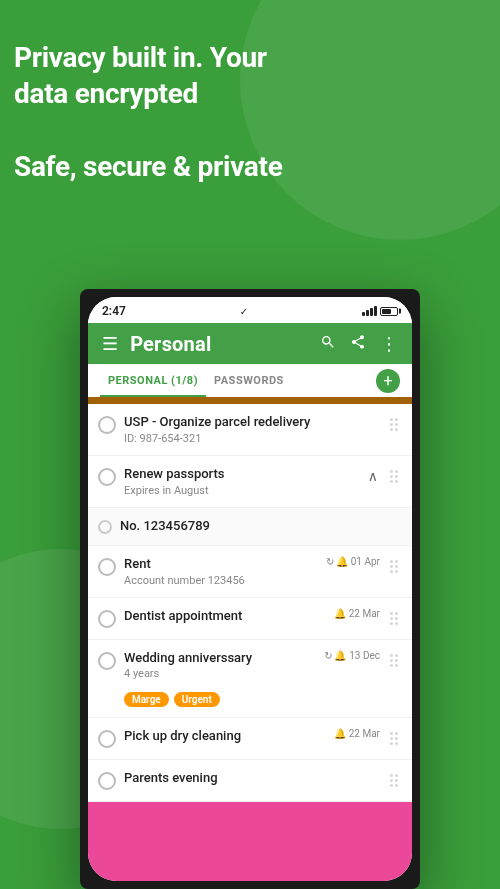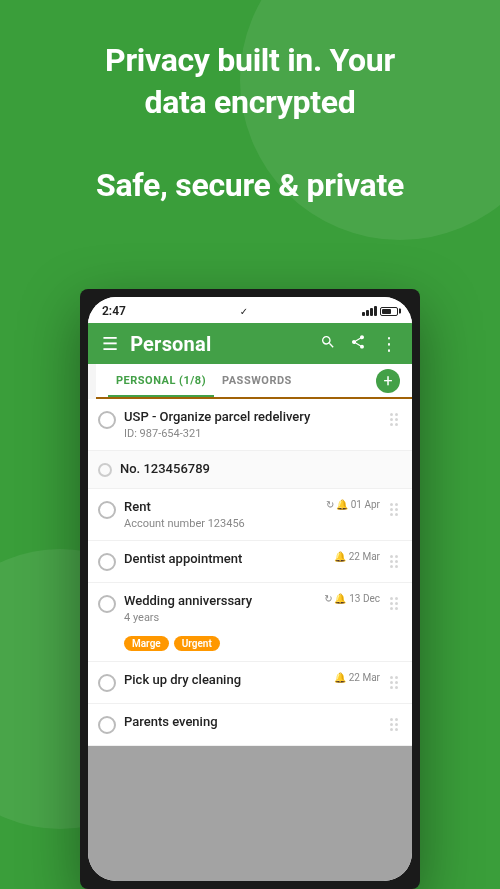--- a/index.html
+++ b/index.html
@@ -29,24 +29,24 @@
       border-radius: 50%;
       background: rgba(255,255,255,0.08);
       bottom: 60px;
       left: -80px;
     }
 
     
     .header-text {
       position: relative;
       z-index: 2;
-      text-align: center;
-      padding: 40px 20px 30px;
+      text-align: left;
+      padding: 40px 14px 30px;
       color: white;
-      font-size: 32px;
+      font-size: 28px;
       font-weight: 700;
       line-height: 1.3;
       letter-spacing: -0.3px;
     }
 
     
     .phone-wrapper {
       position: absolute;
       bottom: 0;
       left: 50%;
@@ -155,23 +155,22 @@
       font-size: 18px;
       padding: 2px;
       cursor: pointer;
     }
 
     
     .tabs-bar {
       background: white;
       display: flex;
       align-items: center;
-      border-bottom: 2px solid #a16207;
+      border-bottom: 7px solid #a16207;
       padding: 0 12px;
-      margin-left: 8px;
     }
     .tab {
       padding: 10px 8px;
       font-size: 11px;
       font-weight: 700;
       letter-spacing: 0.5px;
       cursor: pointer;
       position: relative;
     }
     .tab.active {
@@ -201,21 +200,21 @@
       color: white;
       font-size: 16px;
       cursor: pointer;
       line-height: 1;
     }
 
     
     .list {
       flex: 1;
       overflow-y: auto;
-      background: #a3a3a3;
+      background: #ec4899;
     }
     .list-item {
       display: flex;
       align-items: flex-start;
       padding: 10px 12px 10px 10px;
       border-bottom: 1px solid #f0f0f0;
       gap: 8px;
       background: white;
     }
     .list-item.expanded-child {
@@ -384,20 +383,42 @@
                 <div class="drag-dot"></div>
                 <div class="drag-dot"></div>
               </div>
             <div class="drag-dot-row">
                 <div class="drag-dot"></div>
                 <div class="drag-dot"></div>
               </div>
           </div>
         </div>
 
+        <div class="list-item">
+          <div class="checkbox"></div>
+          <div class="item-content">
+            <div class="item-title">Renew passports</div>
+            <div class="item-sub">Expires in August</div>
+          </div>
+          <div class="expand-btn">∧</div>
+          <div class="drag-handle">
+            <div class="drag-dot-row">
+                <div class="drag-dot"></div>
+                <div class="drag-dot"></div>
+              </div>
+            <div class="drag-dot-row">
+                <div class="drag-dot"></div>
+                <div class="drag-dot"></div>
+              </div>
+            <div class="drag-dot-row">
+                <div class="drag-dot"></div>
+                <div class="drag-dot"></div>
+              </div>
+          </div>
+        </div>
 
         <div class="list-item expanded-child">
           <div class="checkbox" style="border-color:#ccc; width:14px; height:14px;"></div>
           <div class="item-content">
             <div class="item-title">No. 123456789</div>
           </div>
         </div>
 
         <div class="list-item">
           <div class="checkbox"></div>

